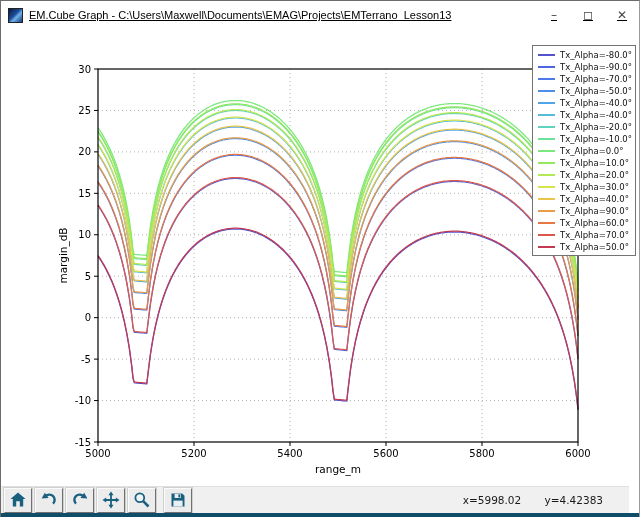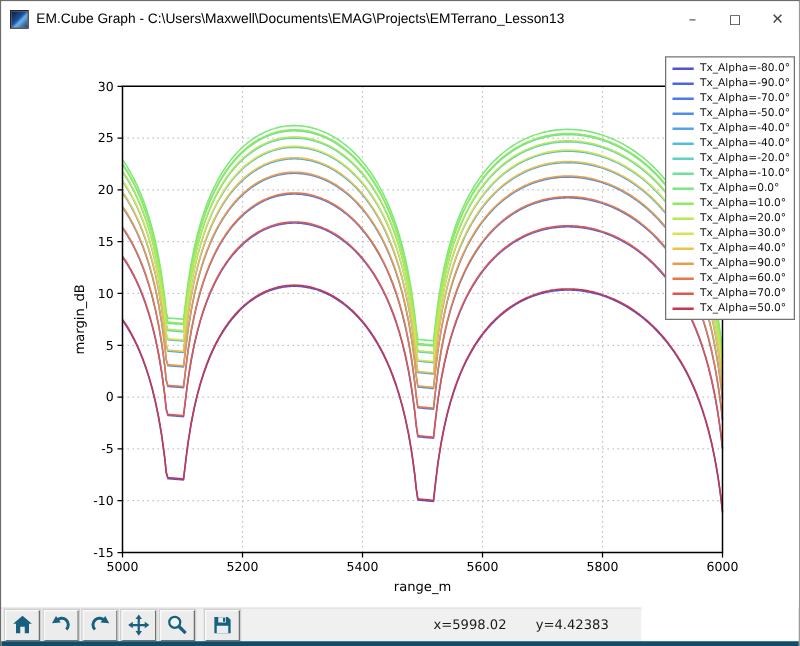--- a/index.html
+++ b/index.html
@@ -3,21 +3,21 @@
 <meta charset="utf-8">
 <style>
   * { margin:0; padding:0; box-sizing:border-box; }
   html,body { width:640px; height:517px; font-family:"DejaVu Sans", sans-serif; }
   #window {
     width:640px; height:517px; background:#ffffff;
     border-left:1px solid #6b6b6b; border-right:1px solid #9a9a9a; border-top:1px solid #6b6b6b;
     position:relative; overflow:hidden;
   }
   
-  #titlebar { height:28px; background:#ffffff; display:flex; align-items:center; }
+  #titlebar { height:28px; background:#ffffff; display:flex; align-items:center;text-decoration:underline; }
   #app-icon {
     width:15px; height:15px; margin-left:7px; margin-right:6px; flex:0 0 auto;
     background:linear-gradient(135deg,#0a1a3a 0%,#1d4e9e 45%,#6fb2e8 60%,#123a7a 100%);
     border:1px solid #222;
   }
   #title-text { font-family:"Liberation Sans", sans-serif; font-size:11px; color:#000; white-space:nowrap; }
   #win-controls { margin-left:auto; display:flex; height:100%; }
   .win-btn { width:34px; height:100%; display:flex; align-items:center; justify-content:center;
              color:#444; font-size:12px; font-family:"DejaVu Sans", sans-serif; cursor:default; }
   
@@ -25,21 +25,21 @@
   #plot-svg { position:absolute; left:0; top:0; }
   
   #legend {
     position:absolute; left:531px; top:16px; width:104px;
     background:#fff; border:1px solid #737373; padding:3px 4px 2px 5px; z-index:5;
   }
   .legend-row { display:flex; align-items:center; height:12px; }
   .legend-swatch { width:17px; height:2px; margin-right:5px; flex:0 0 auto; }
   .legend-label { font-size:8.5px; color:#111; white-space:nowrap; letter-spacing:0; }
   
-  #toolbar { position:absolute; left:0; top:485px; width:512px; height:27px;
+  #toolbar { position:absolute; left:0; top:485px; width:628px; height:27px;
              background:#f0f0f0; border-top:1px solid #e0e0e0; display:flex; align-items:center; }
   .tbtn {
     width:28px; height:25px; margin-left:3px; background:#ececec;
     border:1px solid; border-color:#fbfbfb #707070 #707070 #fbfbfb;
     outline:1px solid #cfcfcf; display:flex; align-items:center; justify-content:center; cursor:pointer;
   }
   .tbtn svg { display:block; }
   #save-button { margin-left:8px; }
   #status { margin-left:auto; margin-right:26px; font-size:10.5px; color:#1a1a1a; }
   #status span { margin-left:20px; }

